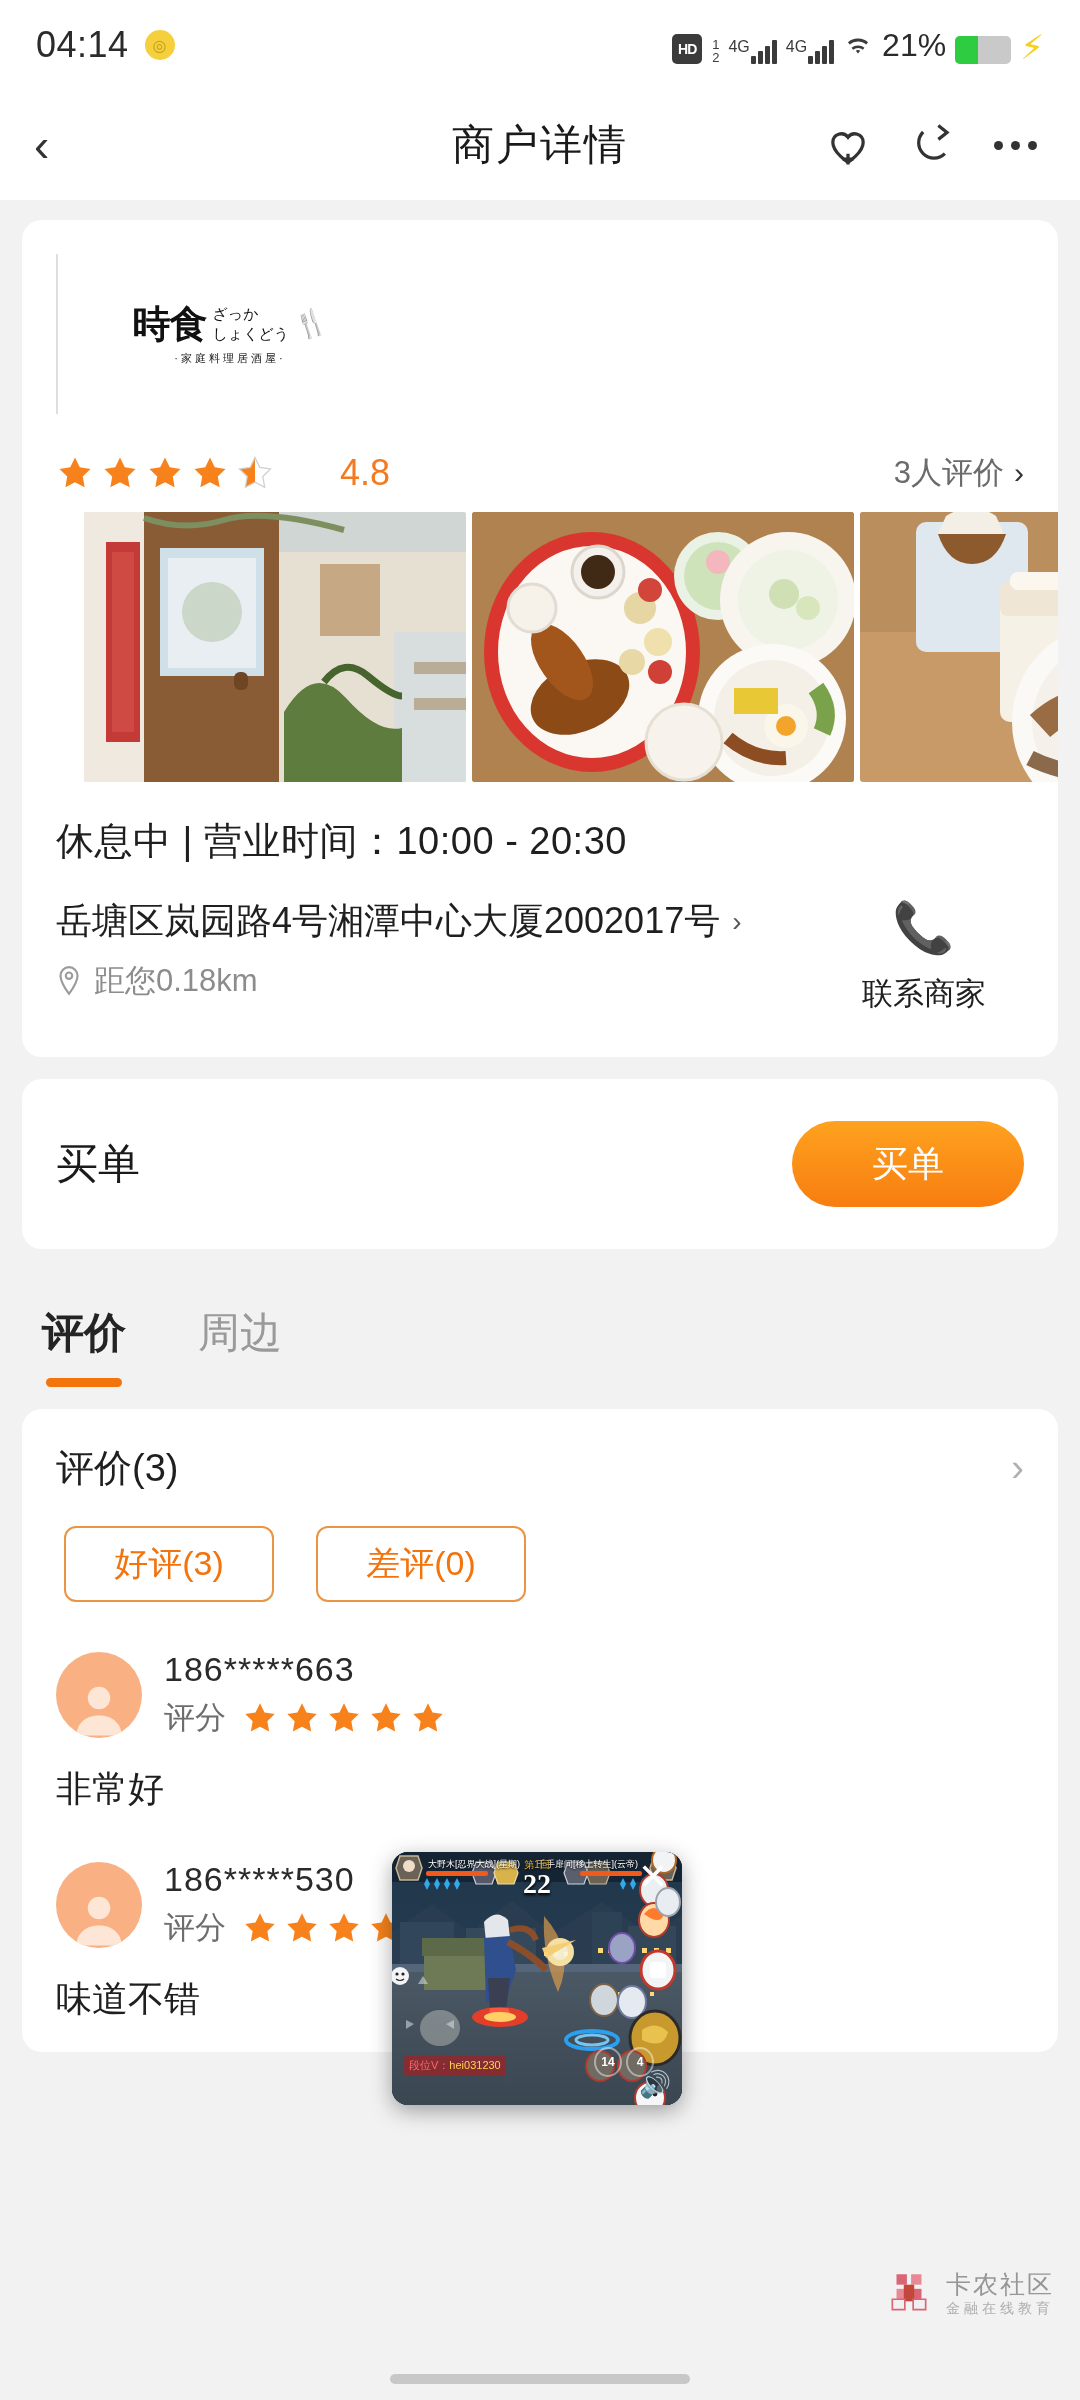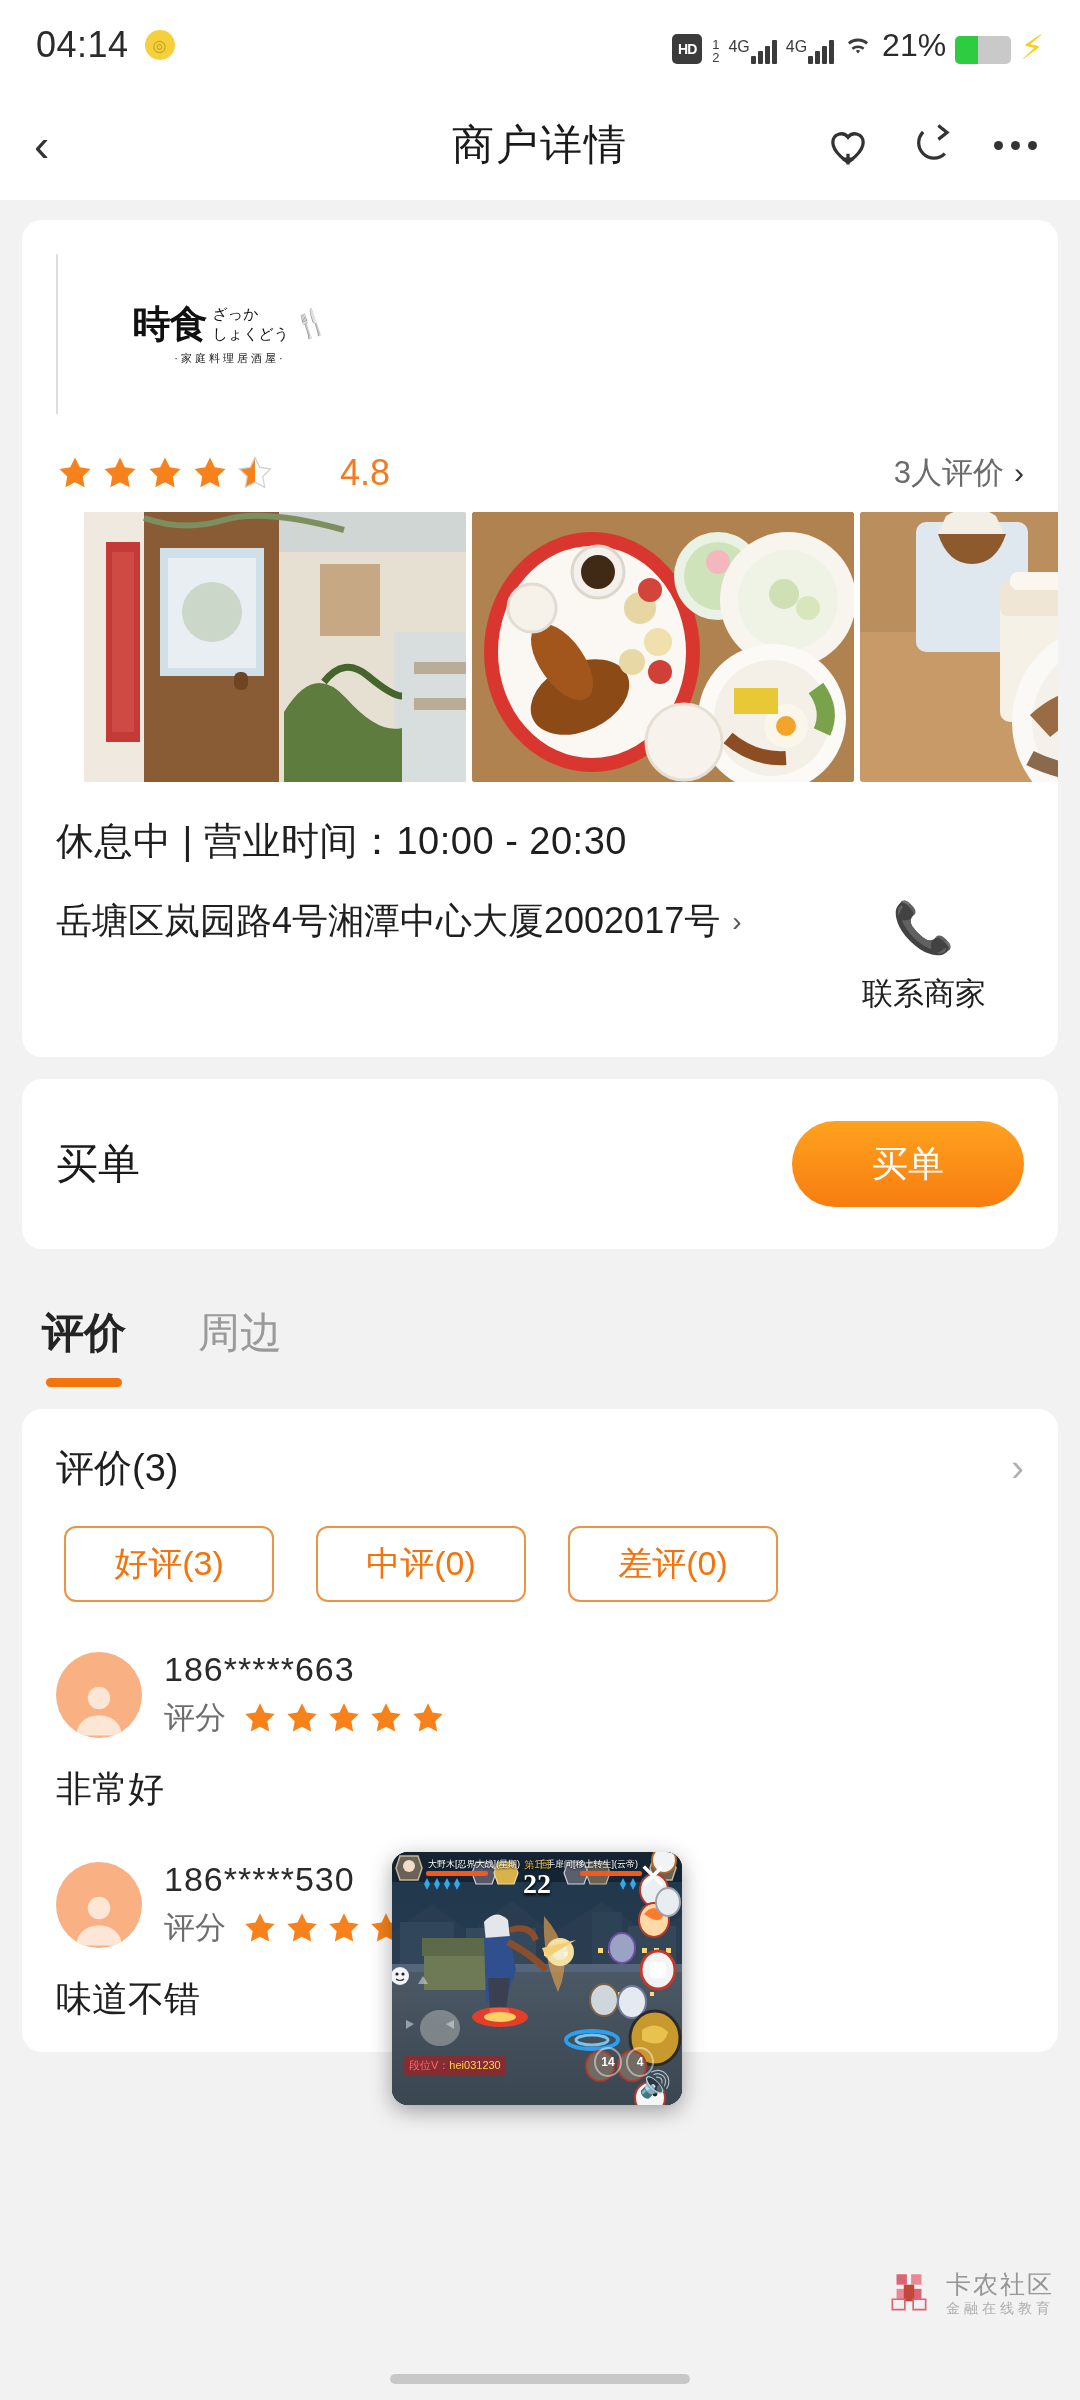--- a/index.html
+++ b/index.html
@@ -417,20 +417,27 @@
   </div>
 
   <div class="hours">休息中 | 营业时间：10:00 - 20:30</div>
 
   <div class="addr-row">
     <div class="addr-left">
       <div class="addr-line">
         <span>岳塘区岚园路4号湘潭中心大厦2002017号</span>
         <span class="chev">›</span>
       </div>
+      <div class="dist-line">
+        <svg class="pin" viewBox="0 0 24 30" fill="none" stroke="#9b9b9b" stroke-width="2">
+          <path d="M12 2a8 8 0 0 1 8 8c0 6-8 17-8 17S4 16 4 10a8 8 0 0 1 8-8z"></path>
+          <circle cx="12" cy="10" r="3"></circle>
+        </svg>
+        <span>距您0.18km</span>
+      </div>
     </div>
     <div class="contact">
       <div class="phone-ico">📞</div>
       <div class="ct-label">联系商家</div>
     </div>
   </div>
 </div>
 
 <div class="card">
   <div class="pay">
@@ -447,21 +454,20 @@
 </div>
 
 <div class="card rev-card" style="margin-top:22px;">
   <div class="rev-head">
     <div class="rev-head-title">评价(3)</div>
     <div class="chev">›</div>
   </div>
 
   <div class="chips">
     <div class="chip">好评(3)</div>
-    <div class="chip">中评(0)</div>
     <div class="chip">差评(0)</div>
   </div>
 
   <div class="review">
     <div class="rev-user">
       <div class="avatar">
         <svg viewBox="0 0 48 48">
             <circle cx="24" cy="16" r="9" fill="#fde6d6"></circle>
             <path d="M6 46c0-10 8-16 18-16s18 6 18 16z" fill="#fde6d6"></path>
           </svg>

